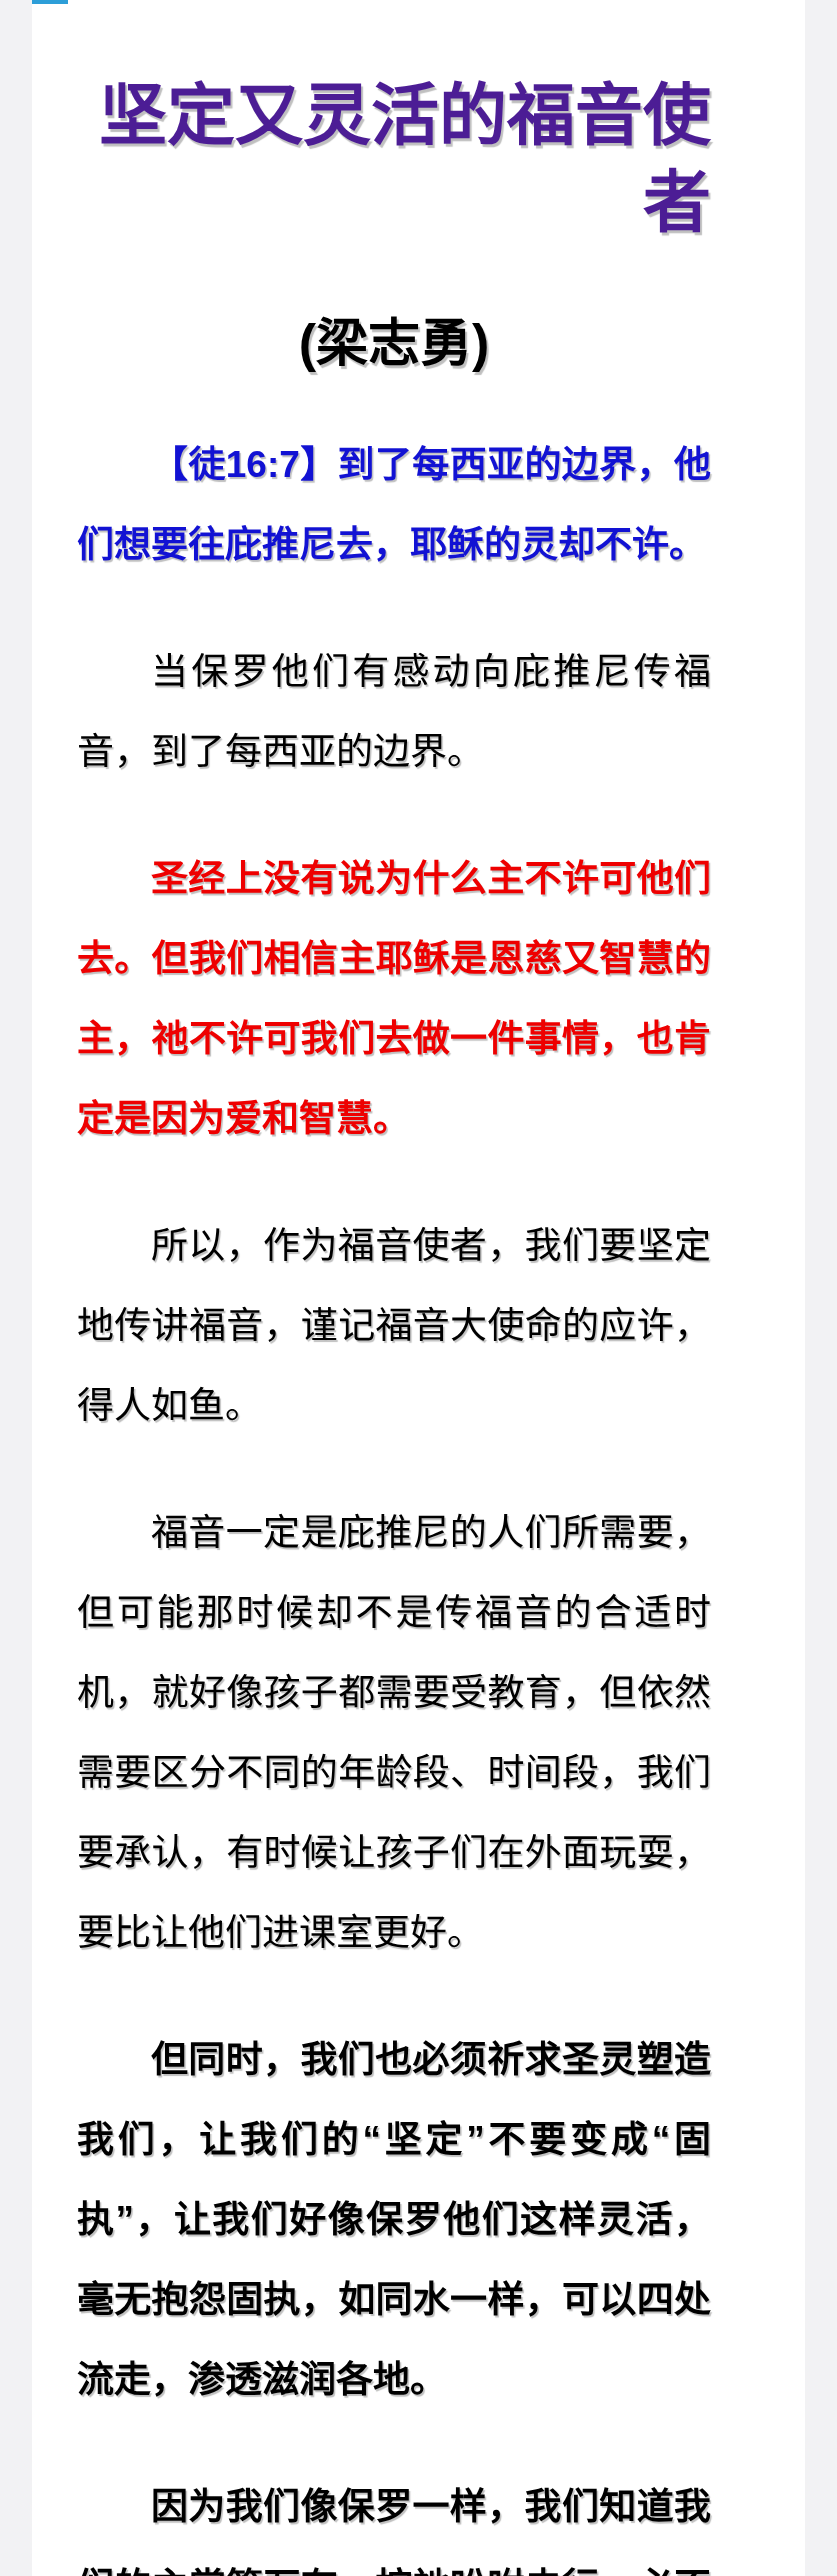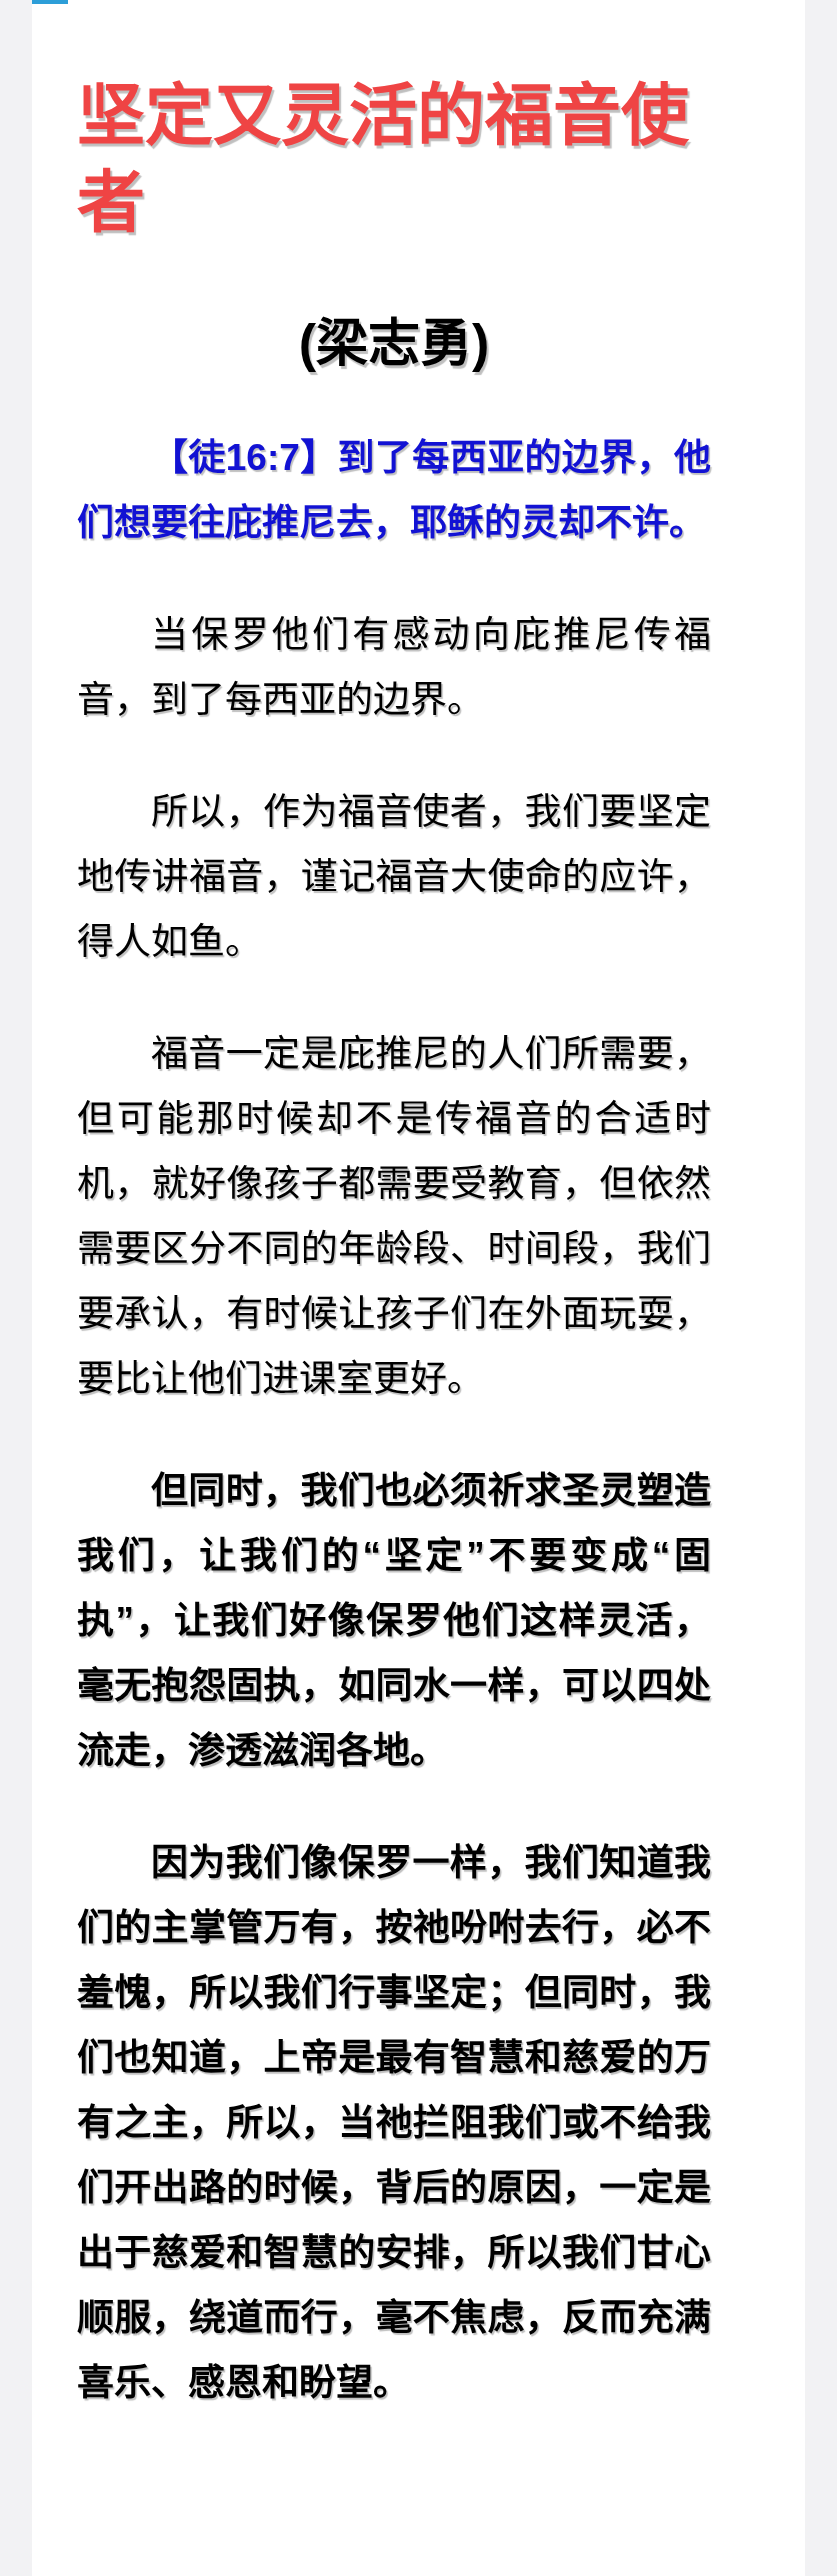--- a/index.html
+++ b/index.html
@@ -35,37 +35,37 @@
     position: absolute;
     left: 45px;
     top: 0;
     width: 634px;
   }
   .title {
     margin: 72px 0 0 0;
     font-size: 68px;
     line-height: 1.28;
     font-weight: bold;
-    color: #ef4444;
-    text-align: left;
+    color: #4c1d95;
+    text-align: right;
     text-shadow: 2.1px 2.6px 1px rgba(0,0,0,0.25);
   }
   .author {
     margin: 64px 0 7px 0;
     font-size: 52px;
     line-height: 1.3;
     font-weight: bold;
     color: #000000;
     text-align: center;
     text-shadow: 2.1px 2.6px 1px rgba(0,0,0,0.25);
   }
   .para {
     margin: 47px 0 0 0;
     font-size: 37px;
-    line-height: 65px;
+    line-height: 80px;
     text-indent: 2em;
     text-align: justify;
     color: #000000;
     text-shadow: 1.5px 2.1px 1px rgba(0,0,0,0.25);
     word-break: normal;
     line-break: strict;
   }
   .para.bold { font-weight: bold; }
   .para.blue { color: var(--text-blue, #1212d3); }
   .para.red  { color: var(--text-red, #ee0000); }
@@ -75,20 +75,21 @@
 
 <div id="page">
   <div id="card">
     <div id="accent-bar"></div>
     <div id="content">
       <h1 class="title">坚定又灵活的福音使者</h1>
       <div class="author">(梁志勇)</div>
 
       <p class="para blue bold">【徒16:7】到了每西亚的边界，他们想要往庇推尼去，耶稣的灵却不许。</p>
       <p class="para">当保罗他们有感动向庇推尼传福音，到了每西亚的边界。</p>
+      <p class="para red bold">圣经上没有说为什么主不许可他们去。但我们相信主耶稣是恩慈又智慧的主，祂不许可我们去做一件事情，也肯定是因为爱和智慧。</p>
       <p class="para">所以，作为福音使者，我们要坚定地传讲福音，谨记福音大使命的应许，得人如鱼。</p>
       <p class="para">福音一定是庇推尼的人们所需要，但可能那时候却不是传福音的合适时机，就好像孩子都需要受教育，但依然需要区分不同的年龄段、时间段，我们要承认，有时候让孩子们在外面玩耍，要比让他们进课室更好。</p>
       <p class="para bold">但同时，我们也必须祈求圣灵塑造我们，让我们的“坚定”不要变成“固执”，让我们好像保罗他们这样灵活，毫无抱怨固执，如同水一样，可以四处流走，渗透滋润各地。</p>
       <p class="para bold">因为我们像保罗一样，我们知道我们的主掌管万有，按祂吩咐去行，必不羞愧，所以我们行事坚定；但同时，我们也知道，上帝是最有智慧和慈爱的万有之主，所以，当祂拦阻我们或不给我们开出路的时候，背后的原因，一定是出于慈爱和智慧的安排，所以我们甘心顺服，绕道而行，毫不焦虑，反而充满喜乐、感恩和盼望。</p>
 
     </div>
   </div>
 
 </div>
 

